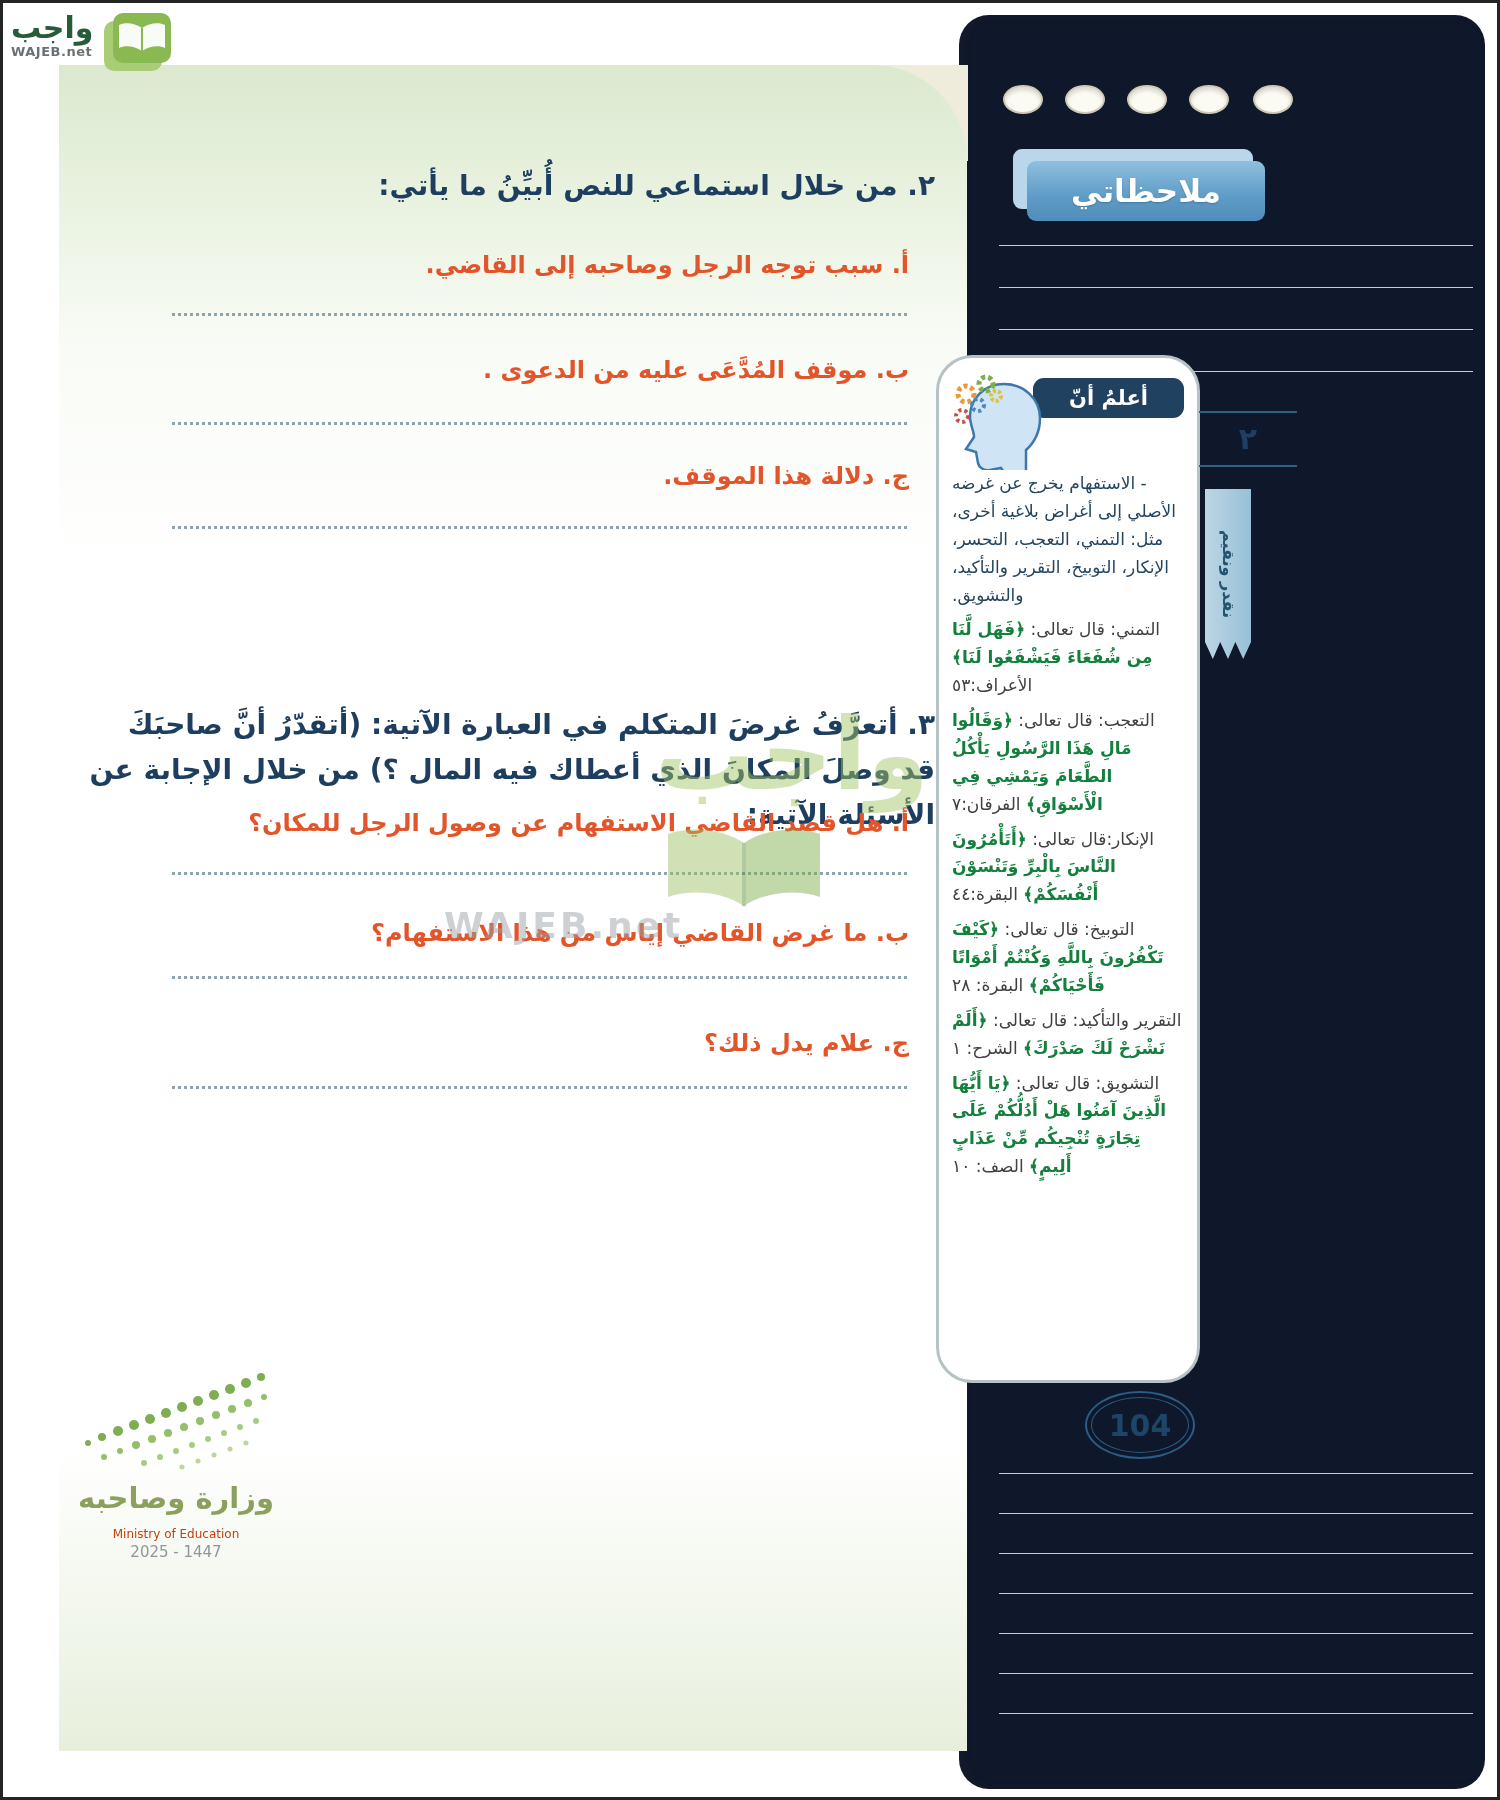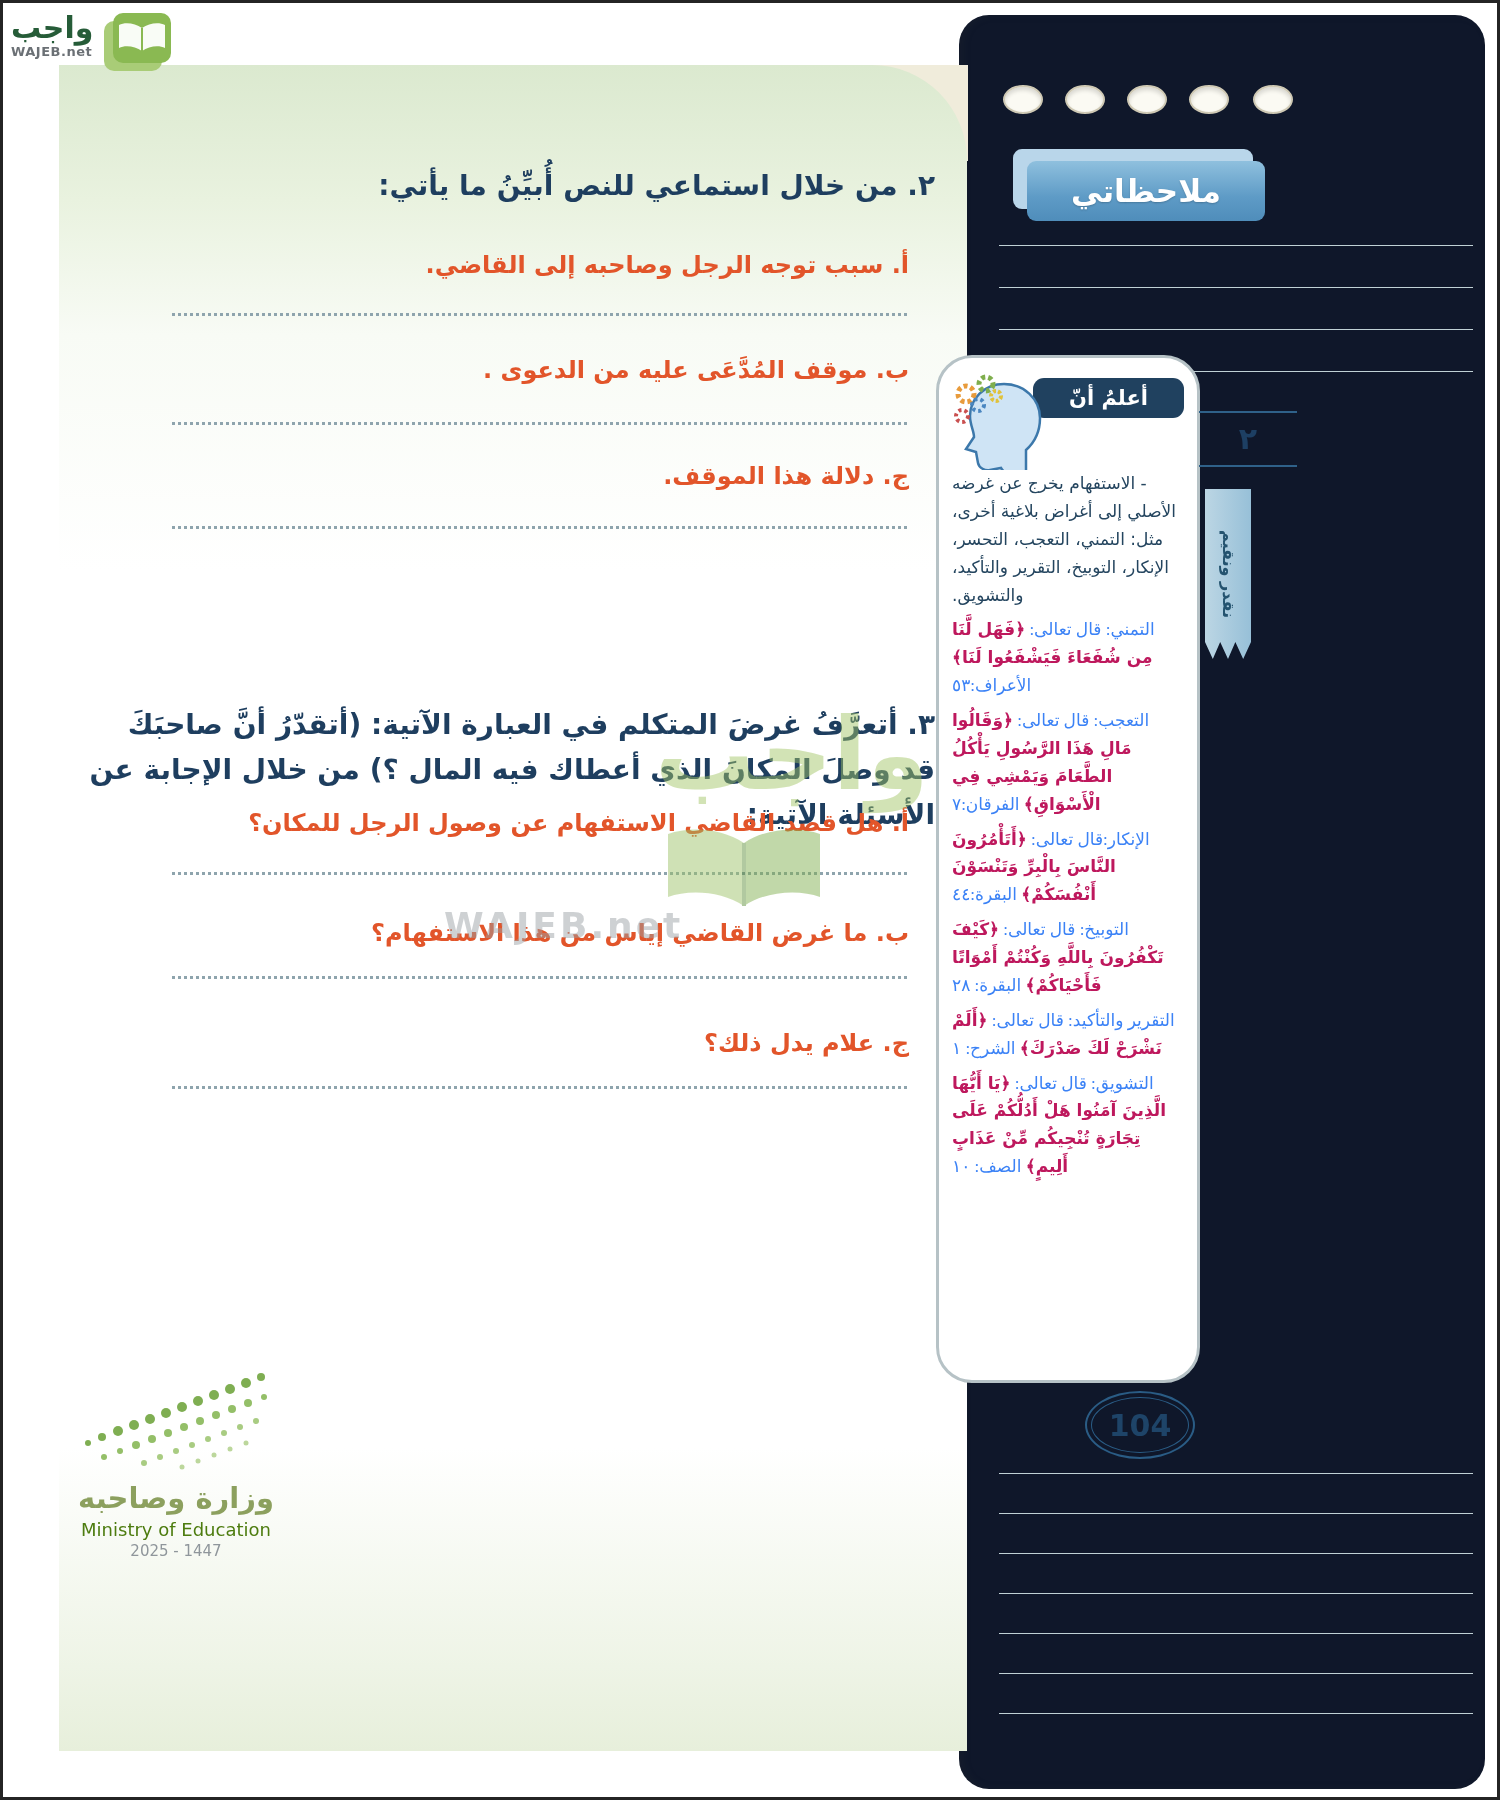--- a/index.html
+++ b/index.html
@@ -40,22 +40,22 @@
     box-sizing:border-box;padding:12px 13px 8px;
   }
   .know-head{position:relative;height:100px;}
   .know-title{
     position:absolute;top:8px;right:0;background:#20415f;color:#fff;
     font-size:21px;font-weight:bold;padding:8px 36px;border-radius:11px;
   }
   .know-icon{position:absolute;top:2px;left:0;width:92px;height:98px;}
   .know-body{font-size:17px;line-height:1.64;color:#24455f;text-align:left;}
   .know-body p{margin:0 0 7px 0;}
-  .k-label,.k-ref{color:#3b82f6;font-family:Liberation Serif, serif;}
-  .k-verse{color:#be185d;font-weight:bold;}
+  .k-label,.k-ref{color:#404040;}
+  .k-verse{color:#15803d;font-weight:bold;}
   
   .section-tab{
     position:absolute;left:1196px;top:408px;width:98px;z-index:7;
     border-top:2.5px solid #2f6189;border-bottom:2.5px solid #2f6189;
     text-align:center;
   }
   .section-tab .num{
     font-size:30px;font-weight:bold;color:#1d3f63;line-height:52px;
   }
   .ribbon{
@@ -113,21 +113,21 @@
     gap:10px;align-items:flex-start;direction:ltr;z-index:8;
   }
   .wajeb-text{text-align:left;}
   .wajeb-name{font-size:30px;font-weight:bold;color:#265c38;line-height:1.1;}
   .wajeb-domain{font-size:13px;font-weight:bold;color:#6b7075;letter-spacing:.5px;}
   .ministry{
     position:absolute;left:68px;top:1366px;width:210px;z-index:6;
     direction:ltr;text-align:center;
   }
   .ministry-ar{font-size:29px;font-weight:bold;color:#8ca05e;margin-top:2px;direction:rtl;}
-  .ministry-en{font-size:18px;color:#4d7c0f;margin-top:4px;}
+  .ministry-en{font-size:12px;color:#c2410c;margin-top:12px;}
   .ministry-years{font-size:15px;color:#8f969b;margin-top:2px;}
 </style>
 </head>
 <body>
 
 <div id="page">
 
   <div class="notebook">
     <div class="hole" style="left:44px"></div>
     <div class="hole" style="left:106px"></div>

